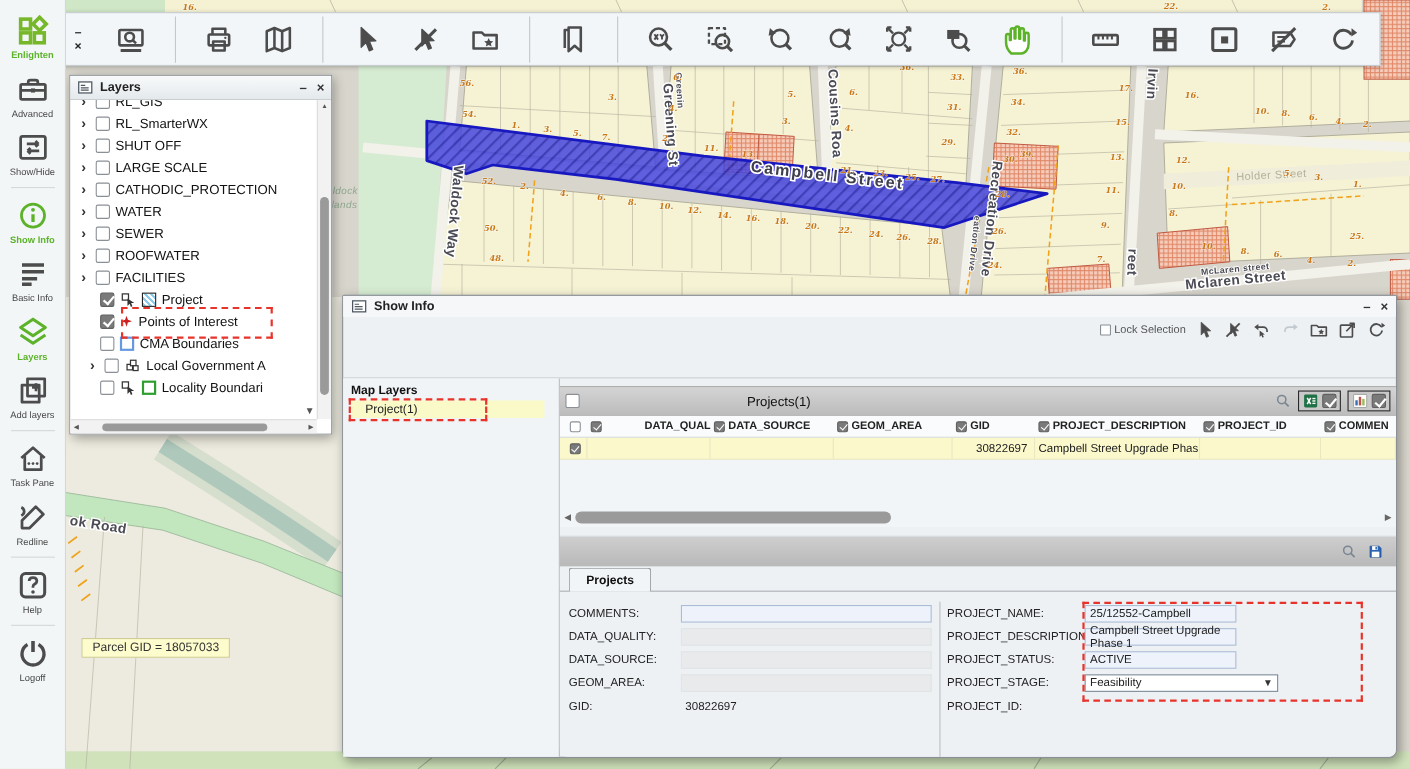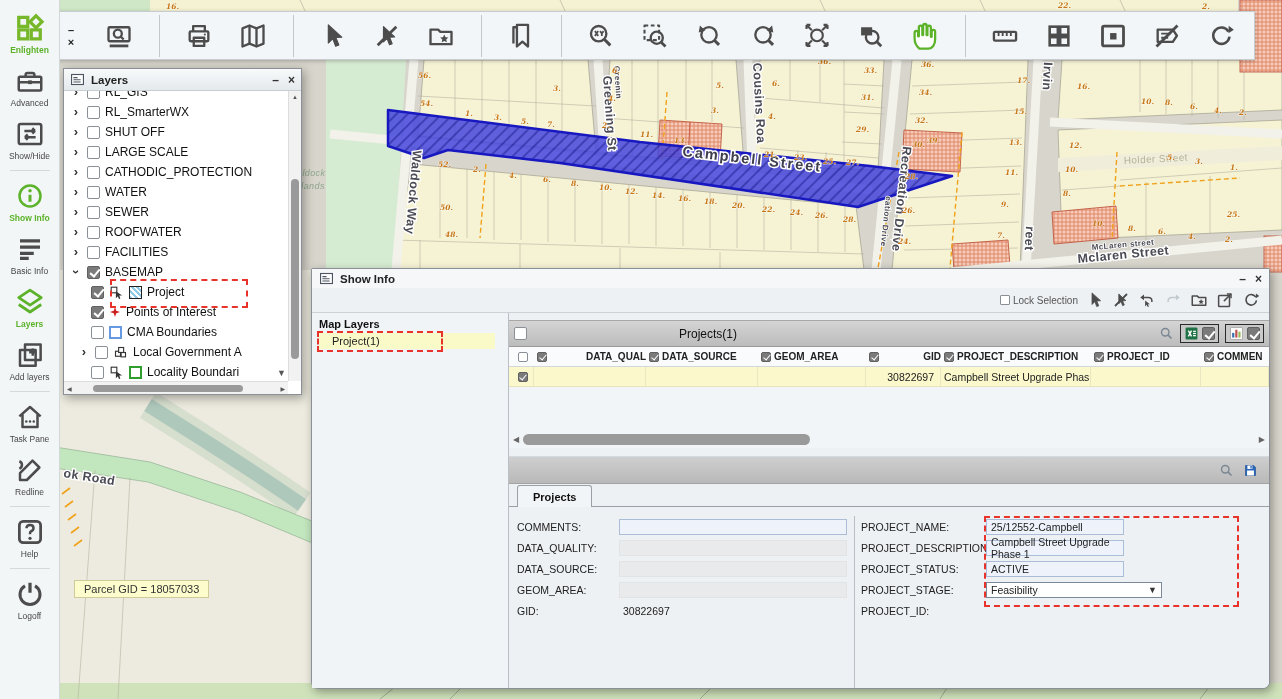--- a/index.html
+++ b/index.html
@@ -74,21 +74,21 @@
   .hthumb{height:7px;background:#9a9a9a;border-radius:4px;width:150px;margin-left:18px;}
   .combo-arrow{position:absolute;right:15px;bottom:16px;font-size:9px;color:#555;}
   
   .si{left:311px;top:268px;width:959px;height:421px;z-index:5;background:#eef1f4;border-radius:2px 2px 7px 7px;
       display:flex;flex-direction:column;box-sizing:border-box;}
   .si-titlebar{height:19px;flex-shrink:0;background:#f5f7f9;display:flex;align-items:center;gap:6px;padding:0 7px;}
   .si-titlebar .ttl{font-size:11.5px;font-weight:700;color:#222;}
   .si-toolbar{height:24px;flex-shrink:0;display:flex;align-items:center;justify-content:flex-end;gap:8px;padding:0 9px;}
   .lock{display:flex;align-items:flex-start;gap:3px;font-size:10px;color:#555;}
   .cb.lk{width:10px;height:10px;border-radius:1px;}
-  .si-body{flex:1;display:flex;min-height:0;border-top:1px solid #ccd1d5;}
+  .si-body{flex:1;display:flex;min-height:0;border-top:1px solid #ccd1d5;margin-top:31px;}
   .lp-left{width:197px;flex-shrink:0;background:#f1f4f6;border-right:1px solid #b9bfc4;padding:5px 7px;box-sizing:border-box;}
   .lp-left .hdr{font-size:11px;font-weight:700;color:#111;}
   .sel-layer{position:relative;margin-top:3px;height:16px;line-height:16px;background:#fafac9;font-size:11px;color:#222;padding-left:13px;width:176px;box-sizing:border-box;cursor:pointer;}
   .sel-layer .redbox{position:absolute;left:-2px;top:-2px;width:122px;height:17px;border:2px dashed #e8332a;pointer-events:none;}
   .si-right{flex:1;display:flex;flex-direction:column;padding-top:7px;min-width:0;}
   .grid-header{height:25px;flex-shrink:0;background:linear-gradient(#d4d4d4,#bcbcbc);border-top:1px solid #a8a8a8;border-bottom:1px solid #9a9a9a;display:flex;align-items:center;padding:0 5px;}
   .grid-header .gtitle{font-size:12px;color:#111;margin-left:152px;}
   .grid-icons{margin-left:auto;display:flex;align-items:center;gap:6px;}
   .icb{display:flex;align-items:center;gap:3px;border:1px solid #2a2a2a;background:#c9c9c9;padding:1px 3px;}
   .grid-colhead{height:19px;flex-shrink:0;background:#fafbfc;border-bottom:1px solid #d3d7da;display:flex;font-size:10px;font-weight:700;color:#222;}
@@ -757,25 +757,20 @@
         <div class="trow">
             <span class="chev">›</span>
             <span class="cb"></span>
             <span>ROOFWATER</span>
           </div>
         <div class="trow">
             <span class="chev">›</span>
             <span class="cb"></span>
             <span>FACILITIES</span>
           </div>
-        <div class="trow">
-            <span class="chev exp">›</span>
-            <span class="cb on"></span>
-            <span>BASEMAP</span>
-          </div>
         <div class="trow child">
             <span class="cb on"></span>
             <svg class="ti">
               <use href="#sy-cursorbox"></use>
             </svg>
             <span class="sw sw-project"></span>
             <span>Project</span>
           </div>
         <div class="trow child">
             <span class="cb on"></span>
@@ -897,21 +892,21 @@
               <span>DATA_QUALITY</span>
             </span>
           <span class="gc c2">
               <span class="cb sm2 on"></span>
               <span>DATA_SOURCE</span>
             </span>
           <span class="gc c3">
               <span class="cb sm2 on"></span>
               <span>GEOM_AREA</span>
             </span>
-          <span class="gc c4" style="justify-content:space-between">
+          <span class="gc c4" style="justify-content:flex-start">
               <span class="cb sm2 on"></span>
               <span>GID</span>
             </span>
           <span class="gc c5">
               <span class="cb sm2 on"></span>
               <span>PROJECT_DESCRIPTION</span>
             </span>
           <span class="gc c6">
               <span class="cb sm2 on"></span>
               <span>PROJECT_ID</span>

